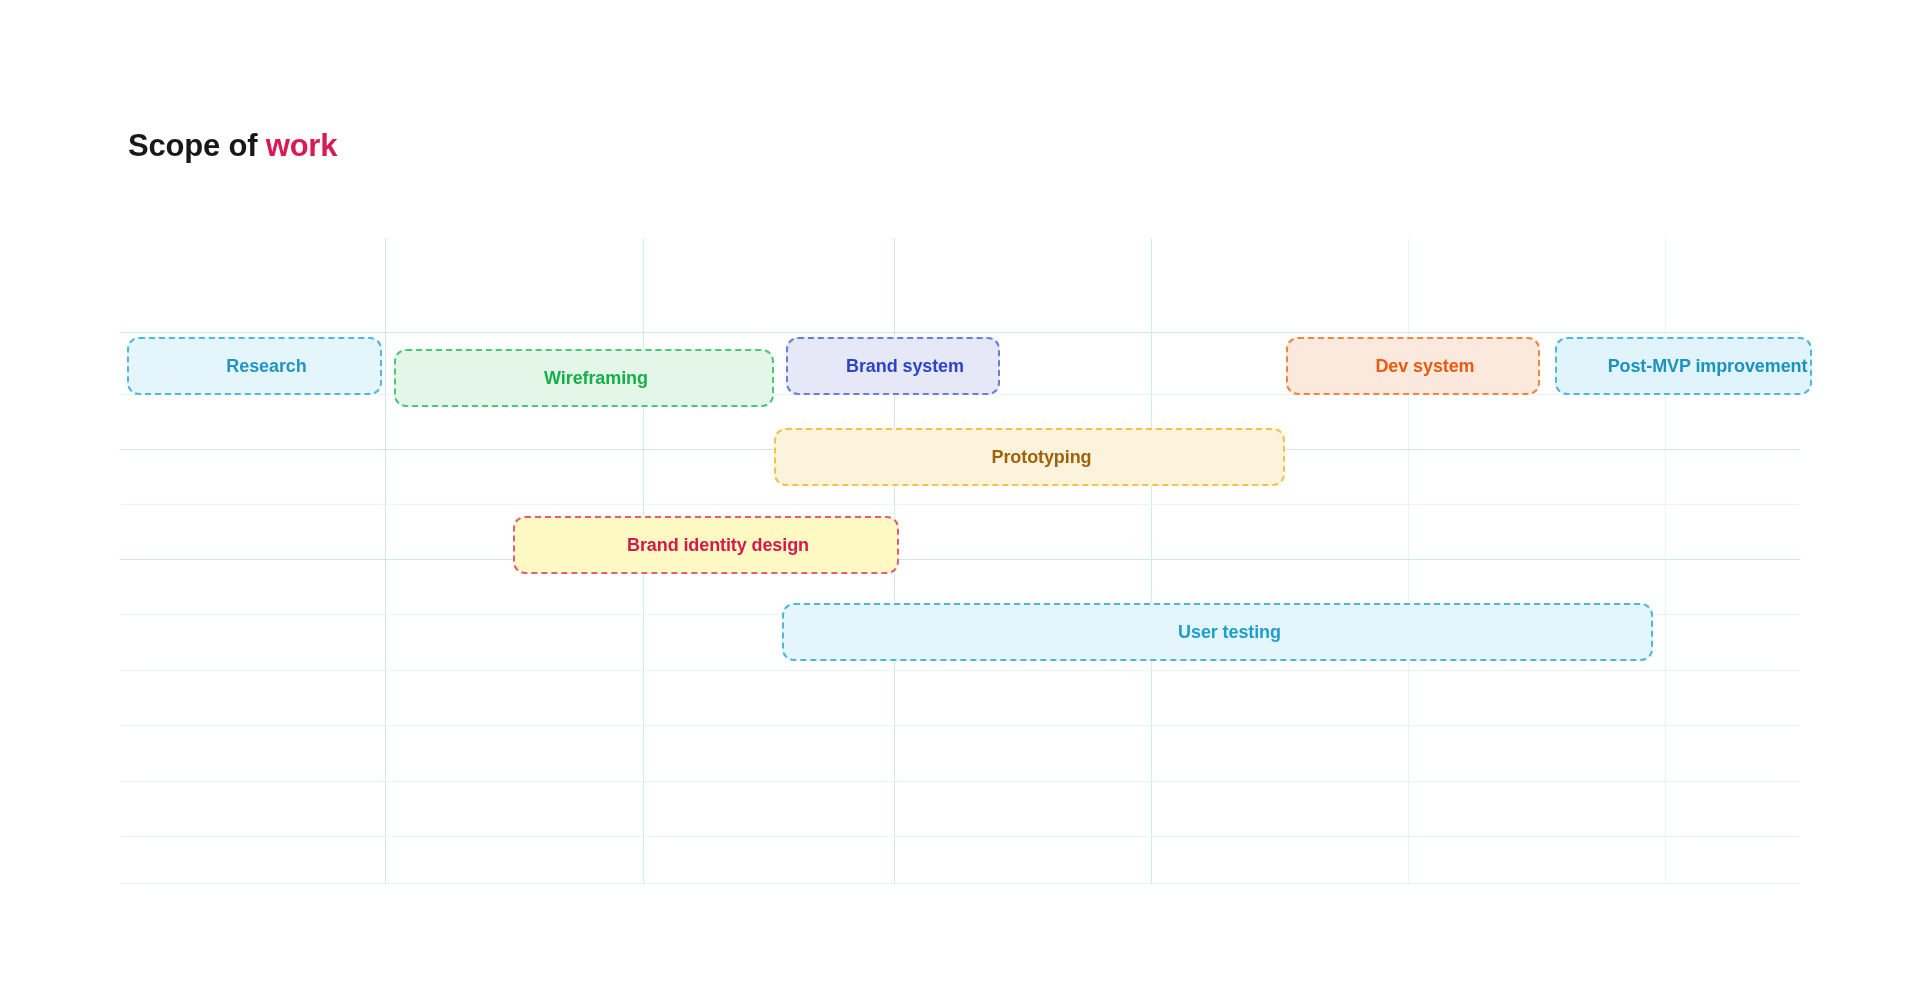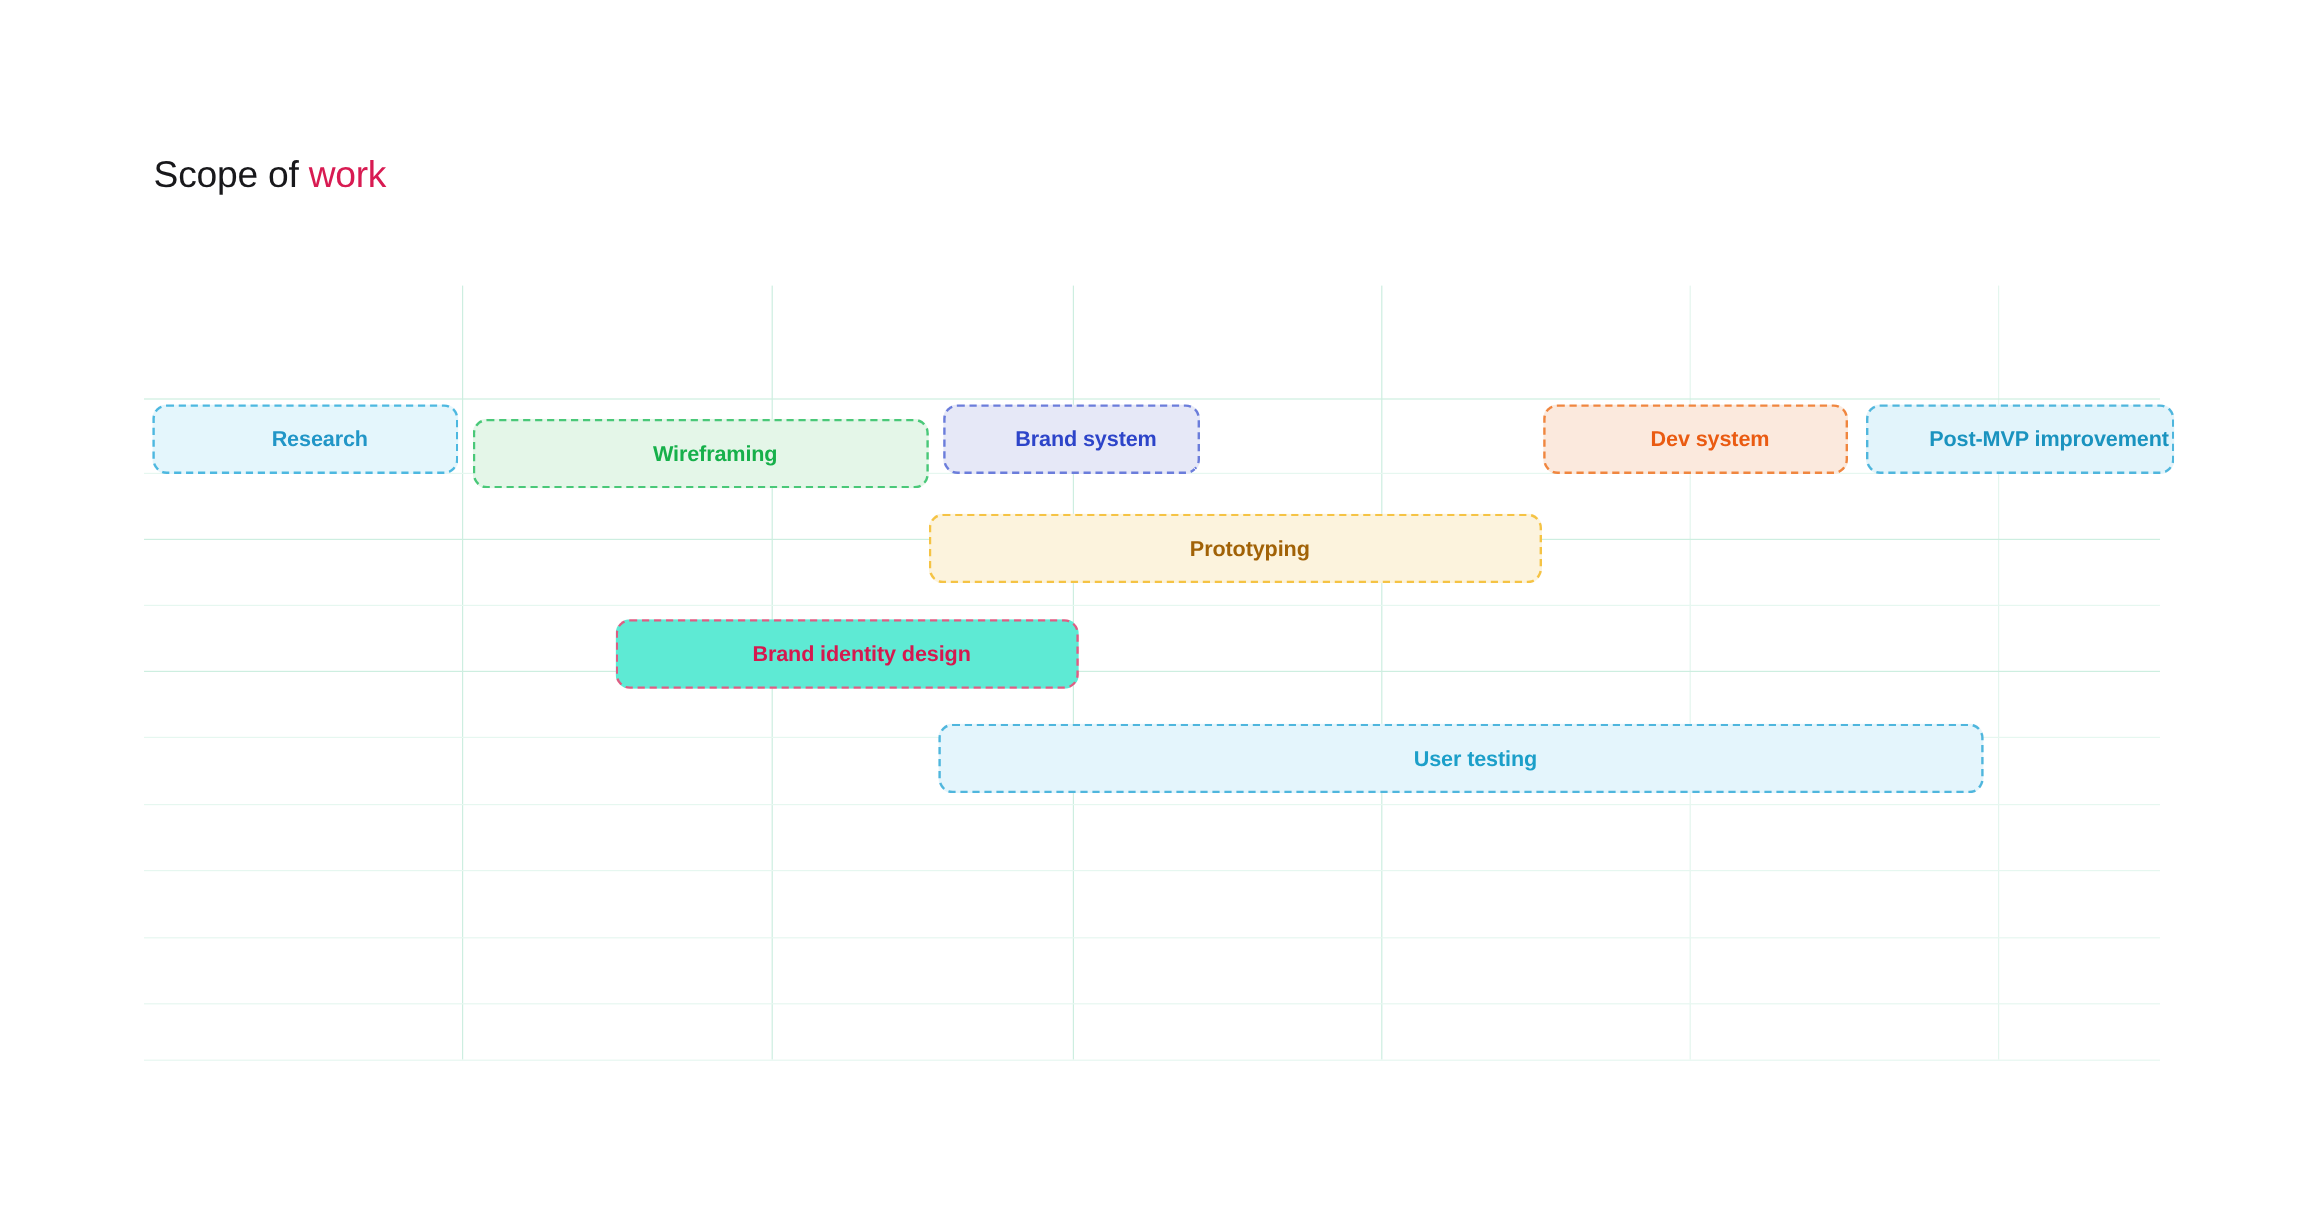--- a/index.html
+++ b/index.html
@@ -22,21 +22,21 @@
     height: 1005px;
     background: #ffffff;
   }
 
   
   .page-title {
     position: absolute;
     left: 128px;
     top: 128px;
     font-size: 31px;
-    font-weight: 400;
+    font-weight: 700;
     letter-spacing: -0.2px;
     color: #18181b;
     white-space: nowrap;
   }
   .page-title .accent {
     color: #d81b52;
   }
 
   
   .grid-layer {
@@ -130,21 +130,21 @@
       </div>
       <div class="bar" style="left: 1286px; width: 254px; top: 337px; height: 58px; background: rgb(251, 233, 221); border-color: rgb(240, 134, 63);">
         <span class="bar-label" style="color: rgb(234, 91, 18);">Dev system</span>
       </div>
       <div class="bar" style="left: 1555px; width: 257px; top: 337px; height: 58px; background: rgb(226, 244, 251); border-color: rgb(79, 182, 221); padding-left: 24px;">
         <span class="bar-label" style="color: rgb(26, 147, 191);">Post-MVP improvement</span>
       </div>
       <div class="bar" style="left: 774px; width: 511px; top: 428px; height: 58px; background: rgb(252, 243, 221); border-color: rgb(245, 195, 68);">
         <span class="bar-label" style="color: #a16207;">Prototyping</span>
       </div>
-      <div class="bar" style="left: 513px; width: 386px; top: 516px; height: 58px; background: #5eead4; border-color: rgb(222, 93, 131);">
+      <div class="bar" style="left: 513px; width: 386px; top: 516px; height: 58px; background: #fef9c3; border-color: rgb(222, 93, 131);">
         <span class="bar-label" style="color: rgb(213, 25, 79);">Brand identity design</span>
       </div>
       <div class="bar" style="left: 782px; width: 871px; top: 603px; height: 58px; background: rgb(228, 245, 252); border-color: rgb(79, 182, 221);">
         <span class="bar-label" style="color: rgb(28, 159, 201);">User testing</span>
       </div>
     </div>
 
 </div>
 
 </body></html>

